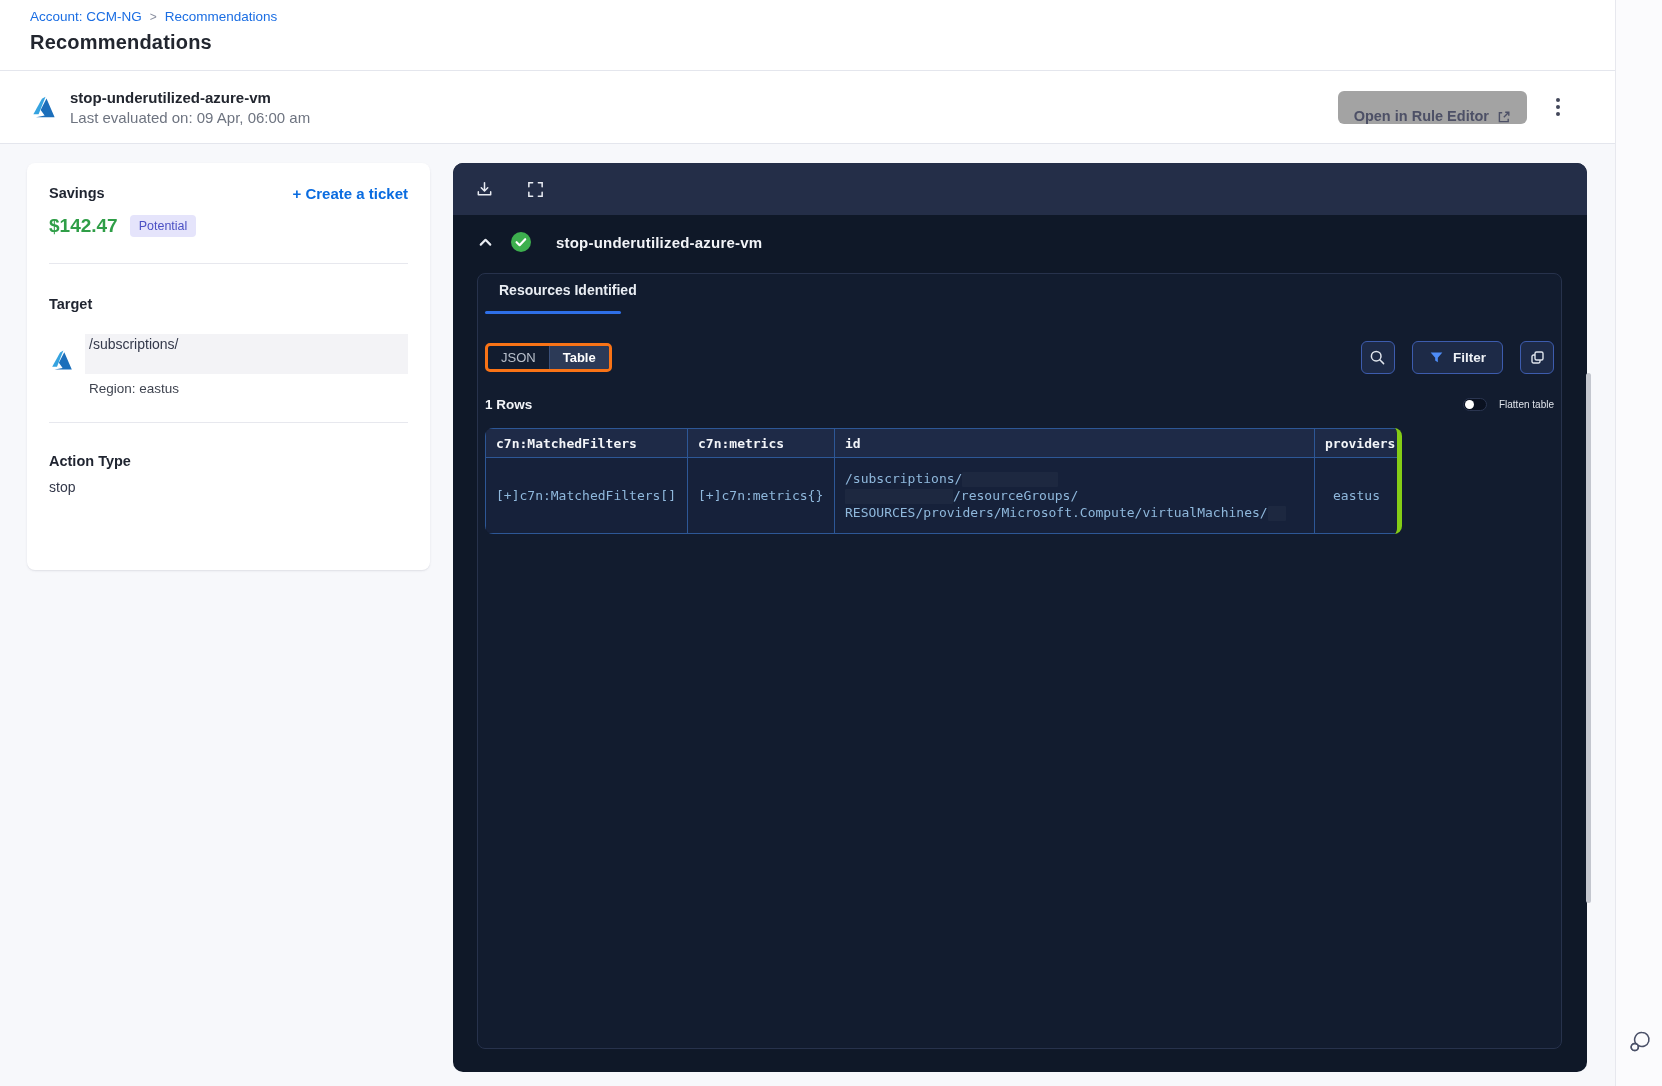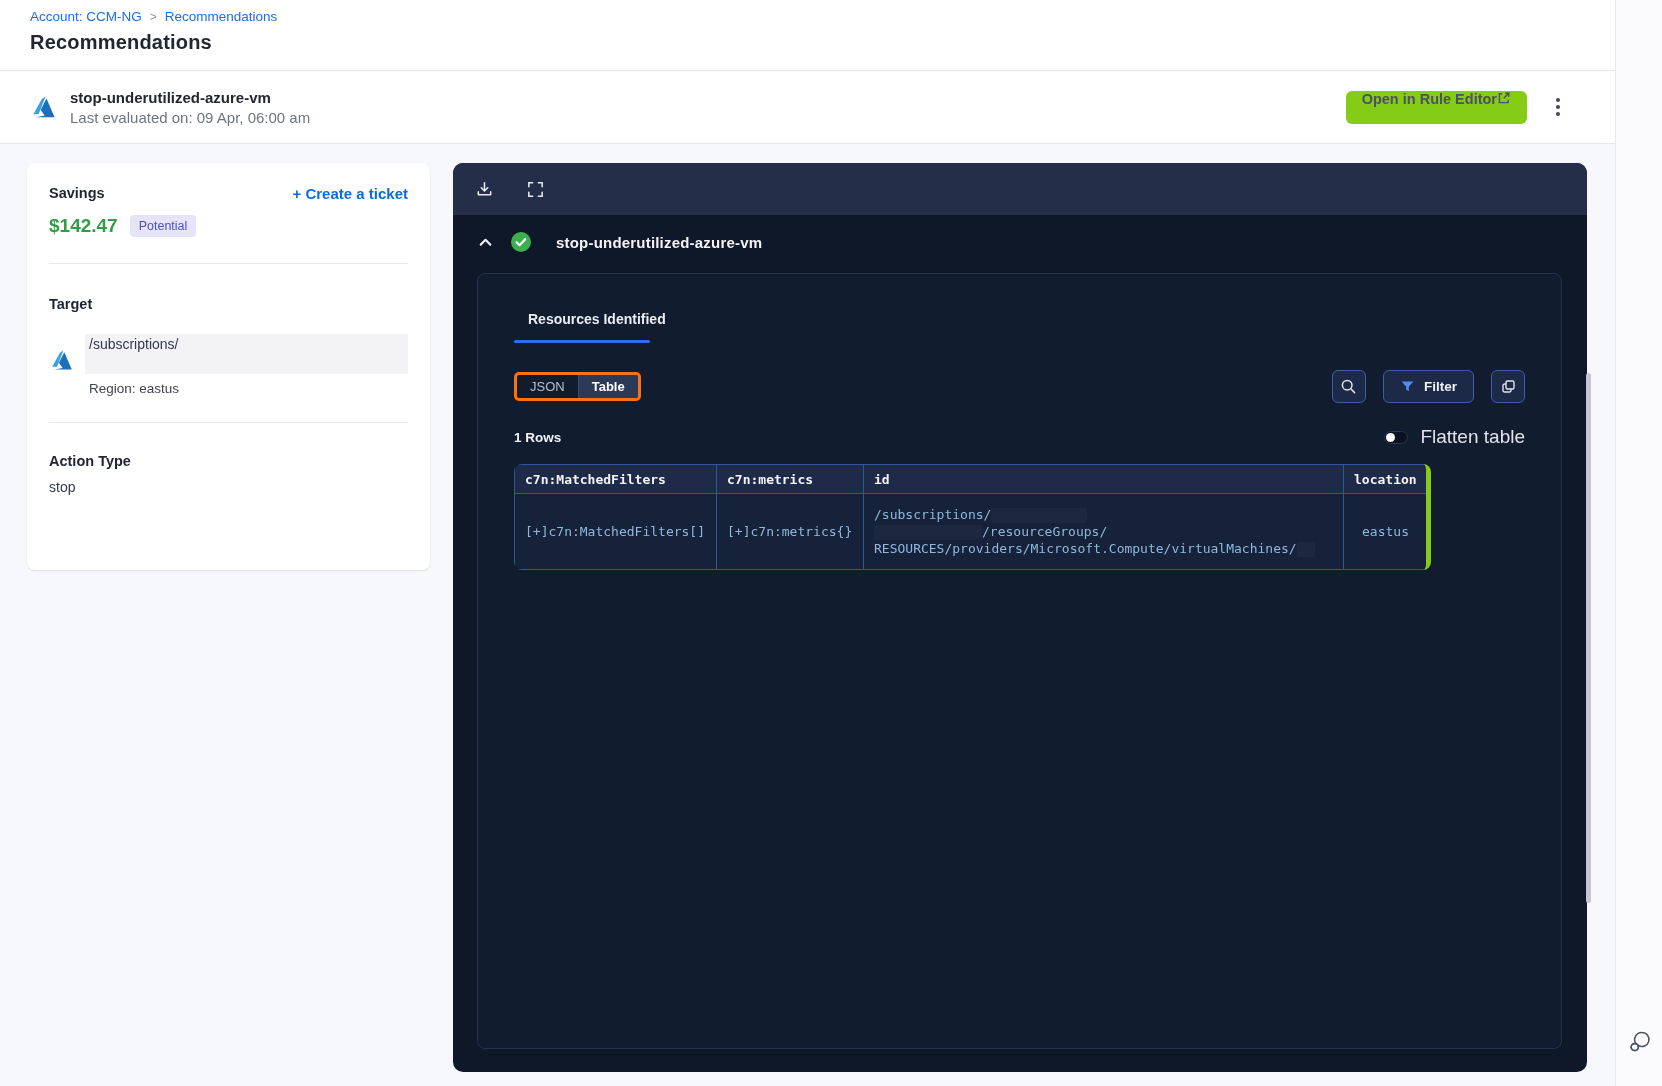--- a/index.html
+++ b/index.html
@@ -18,21 +18,21 @@
   .crumb-sep { color:#8b90a0; font-size:12px; }
   .page-title { font-size:20px; font-weight:700; color:#22262f; margin-top:7px; letter-spacing:.2px; }
   .hdiv1 { position:absolute; left:0; top:70px; width:1615px; height:1px; background:#e4e6ed; }
   
   .rule-header { position:absolute; left:0; top:71px; width:1615px; height:72px; background:#fff; display:flex; align-items:center; padding:0 30px; }
   .azure-logo { width:28px; height:26px; flex:0 0 auto; }
   .rh-text { margin-left:12px; }
   .rh-title { font-size:15px; font-weight:700; color:#22262f; }
   .rh-sub { font-size:15px; color:#6e7480; margin-top:3px; }
   .rh-right { margin-left:auto; display:flex; align-items:center; gap:22px; }
-  .rule-editor-btn { background:#84cc16; border:none; border-radius:6px; height:33px; padding:0 16px; display:flex; align-items:flex-start; font-size:14.5px; font-weight:600; color:#4d5066; cursor:pointer; font-family:inherit; }
+  .rule-editor-btn { background:#a3a3a3; border:none; border-radius:6px; height:33px; padding:0 16px; display:flex; align-items:flex-end; gap:8px; font-size:14.5px; font-weight:600; color:#4d5066; cursor:pointer; font-family:inherit; }
   .kebab { width:18px; height:24px; display:flex; flex-direction:column; align-items:center; justify-content:center; gap:3px; cursor:pointer; margin-right:18px;}
   .kebab i { width:4px; height:4px; border-radius:50%; background:#43475a; }
   .hdiv2 { position:absolute; left:0; top:143px; width:1615px; height:1px; background:#e4e6ed; }
   
   .content { position:absolute; left:0; top:144px; width:1615px; height:942px; background:#f7f8fb; }
   
   .card { position:absolute; left:27px; top:19px; width:403px; height:407px; background:#fff; border-radius:8px; box-shadow:0 1px 3px rgba(40,41,61,.06), 0 1px 1px rgba(96,97,112,.08); padding:22px 22px; }
   .card-row1 { display:flex; align-items:flex-start; justify-content:space-between; }
   .card-label { font-size:14.5px; font-weight:600; color:#1f2430; }
   .create-ticket { color:#0a6ce0; font-size:15px; font-weight:700; cursor:pointer; }
@@ -50,38 +50,38 @@
   .action-label { margin-top:30px; }
   .action-value { font-size:14px; color:#33384a; margin-top:10px; }
   
   .panel { position:absolute; left:453px; top:19px; width:1134px; height:909px; border-radius:10px; background:#0f1828; overflow:hidden; }
   .panel-toolbar { height:52px; background:#242e48; display:flex; align-items:center; gap:32px; padding:0 22px; }
   .ptool-icon { width:19px; height:19px; cursor:pointer; }
   .rule-row { display:flex; align-items:center; gap:16px; padding:16px 22px 0 24px; }
   .chevron-up { width:17px; height:17px; cursor:pointer; }
   .check-circle { width:22px; height:22px; }
   .panel-rule-title { font-size:15px; font-weight:700; color:#f2f4f8; margin-left:8px; letter-spacing:.2px; }
-  .inner-panel { position:absolute; left:24px; right:25px; top:110px; bottom:23px; border:1px solid #27324c; border-radius:8px; background:#121c2f; padding:36px; }
+  .inner-panel { position:absolute; left:24px; right:25px; top:110px; bottom:23px; border:1px solid #27324c; border-radius:8px; background:#121c2f; padding:7px; }
   .tab { display:inline-block; }
   .tab-label { font-size:14px; font-weight:600; color:#e9edf3; padding:0 14px; }
   .tab-underline { height:3px; background:#2e6fe8; border-radius:2px; margin-top:13px; width:136px; }
   .controls-row { display:flex; align-items:center; margin-top:27px; }
   .segmented { display:flex; border:3px solid #f97316; border-radius:5px; overflow:hidden; height:29px; }
   .seg { font-size:13px; padding:0 13px; display:flex; align-items:center; cursor:pointer; }
   .seg-json { color:#b9c0cc; background:transparent; border-right:1px solid #3a4f79; }
   .seg-table { color:#ffffff; font-weight:600; background:#2c3a57; }
   .ctrl-right { margin-left:auto; display:flex; align-items:center; gap:17px; }
   .icon-btn { width:34px; height:33px; border:1px solid #3d5cae; border-radius:6px; background:#1d2a47; display:flex; align-items:center; justify-content:center; cursor:pointer; }
   .filter-btn { height:33px; border:1px solid #3d5cae; border-radius:6px; background:#1d2a47; display:flex; align-items:center; gap:9px; padding:0 16px; cursor:pointer; font-family:inherit; font-size:13.5px; font-weight:600; color:#eef1f6; }
   .rows-row { display:flex; align-items:center; margin-top:23px; }
   .rows-count { font-size:13.5px; font-weight:700; color:#f2f4f8; }
   .flatten { margin-left:auto; display:flex; align-items:center; gap:12px; }
   .toggle { width:24px; height:13px; background:#0a1120; border:1px solid #2a3550; border-radius:8px; position:relative; cursor:pointer; }
   .toggle .knob { position:absolute; left:1px; top:1px; width:9px; height:9px; border-radius:50%; background:#fff; }
-  .flatten-label { font-size:19px; color:#dfe3ea; }
+  .flatten-label { font-size:10px; color:#dfe3ea; }
   
   .table-wrap { margin-top:16px; width:917px; overflow:hidden; border-right:5px solid #84cc16;border-radius:8px; }
   table.rtable { border-collapse:collapse; table-layout:fixed; width:1120px; font-family:"DejaVu Sans Mono", monospace; font-size:13px; }
   .rtable th { background:#1e2a47; color:#f2f4f8; font-weight:700; text-align:left; padding:6px 10px; border:1px solid #2d5796; height:29px; white-space:nowrap; overflow:hidden; }
   .rtable td { background:#16213a; color:#8fb8dc; border:1px solid #2d5796; padding:6px 10px; height:76px; vertical-align:middle; white-space:nowrap; overflow:hidden; }
   .col-mf { width:202px; } .col-me { width:147px; } .col-id { width:480px; }
   .col-loc { width:84px; } .col-name { width:67px; } .col-prop { width:140px; }
   .idcell { color:#e3e8ef; line-height:17px; }
   .idcell .ind { display:inline-block; width:108px; }
   .redact { display:inline-block; background:#1d2840; height:15px; vertical-align:middle; border-radius:1px; }
@@ -240,21 +240,21 @@
               <col class="col-id">
             <col class="col-loc">
               <col class="col-name">
               <col class="col-prop">
           </colgroup>
           <thead>
             <tr>
               <th>c7n:MatchedFilters</th>
               <th>c7n:metrics</th>
               <th>id</th>
-              <th>location</th>
+              <th>providers</th>
               <th>name</th>
               <th>propert</th>
             </tr>
           </thead>
           <tbody>
             <tr>
               <td><span>[+]c7n:MatchedFilters[]</span></td>
               <td><span>[+]c7n:metrics{}</span></td>
               <td class="idcell">
                 <div><span>/subscriptions/</span><span class="redact" style="width:96px;"></span></div>

